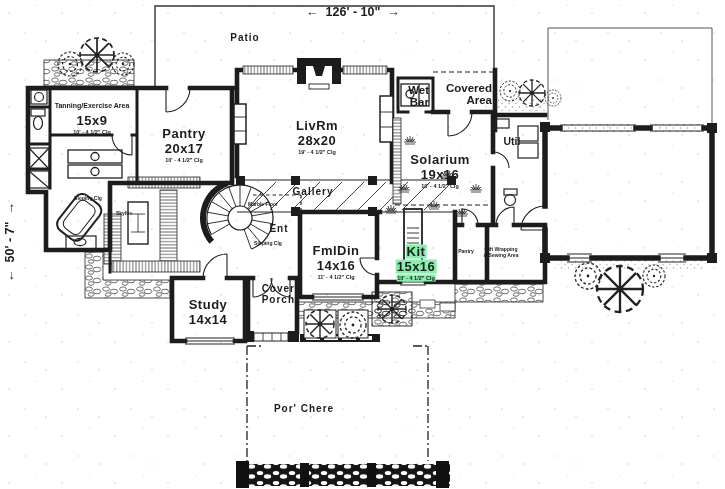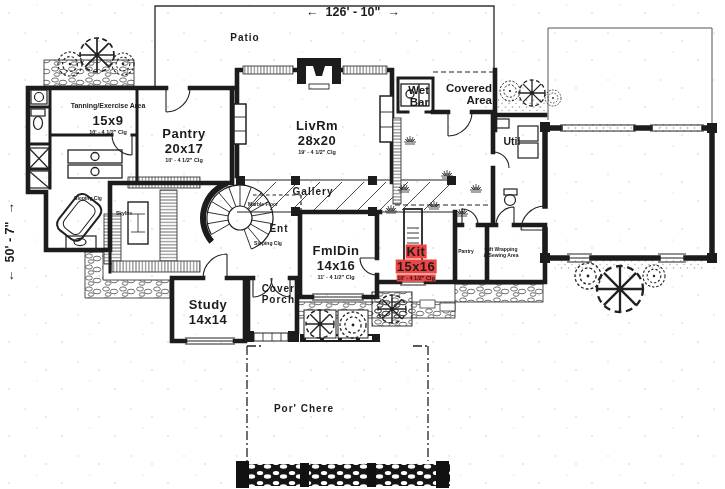--- a/index.html
+++ b/index.html
@@ -12,21 +12,21 @@
   .nm,.sz{font-size:13px;line-height:14px;letter-spacing:.5px;}
   .clg{font-size:5.5px;line-height:7px;letter-spacing:0;}
   .t-sm .nm{font-size:7px;letter-spacing:0;}
   .wrap{white-space:normal;text-align:right;}
   .f11{font-size:11.5px;line-height:12px;}
   .f13{font-size:10px;letter-spacing:1px;}
   .f10{font-size:10.5px;text-align:center;}
   .tiny{font-size:5px;letter-spacing:0;line-height:6px;}
   .dim{font-size:12.5px;display:flex;gap:7px;align-items:center;}
   .dim-left{transform:translate(-50%,-50%) rotate(-90deg);}
-  .kitbg span{background:#ef4444;padding:0 1px;}
+  .kitbg span{background:#86efac;padding:0 1px;}
 </style>
 </head>
 <body>
 
 <div class="stage">
 
 <svg width="725" height="489" viewBox="0 0 725 489">
   <defs>
     <pattern id="vl" width="3.2" height="9" patternUnits="userSpaceOnUse">
       <rect width="3.2" height="9" fill="#fff"></rect>
@@ -321,21 +321,21 @@
 <div class="lbl dim dim-left" style="left:11px;top:242px">
   <span>←</span>
   <span>50' - 7"</span>
   <span>→</span>
 </div>
 
 <div class="lbl f13" style="left:245px;top:38px">
   <span>Patio</span>
 </div>
 
-<div class="lbl room t-sm" style="left:108px;top:117px">
+<div class="lbl room t-sm" style="left:92px;top:117px">
   <span class="nm">Tanning/Exercise Area</span>
   <span class="sz">15x9</span>
   <span class="clg">10' - 4 1/2" Clg</span>
 </div>
 
 <div class="lbl room" style="left:184px;top:145px">
   <span class="nm">Pantry</span>
   <span class="sz">20x17</span>
   <span class="clg">10' - 4 1/2" Clg</span>
 </div>
@@ -347,20 +347,25 @@
 </div>
 
 <div class="lbl f11 wrap" style="left:414px;top:96px;width:30px">
   <span>Wet Bar</span>
 </div>
 
 <div class="lbl f11 wrap" style="left:466px;top:94px;width:52px">
   <span>Covered Area</span>
 </div>
 
+<div class="lbl room" style="left:440px;top:171px">
+  <span class="nm">Solarium</span>
+  <span class="sz">19x16</span>
+  <span class="clg">10' - 4 1/2" Clg</span>
+</div>
 
 <div class="lbl f10" style="left:512px;top:142px">
   <span>Util</span>
 </div>
 
 
 <div class="lbl f13" style="left:313px;top:192px">
   <span>Gallery</span>
 </div>
 

